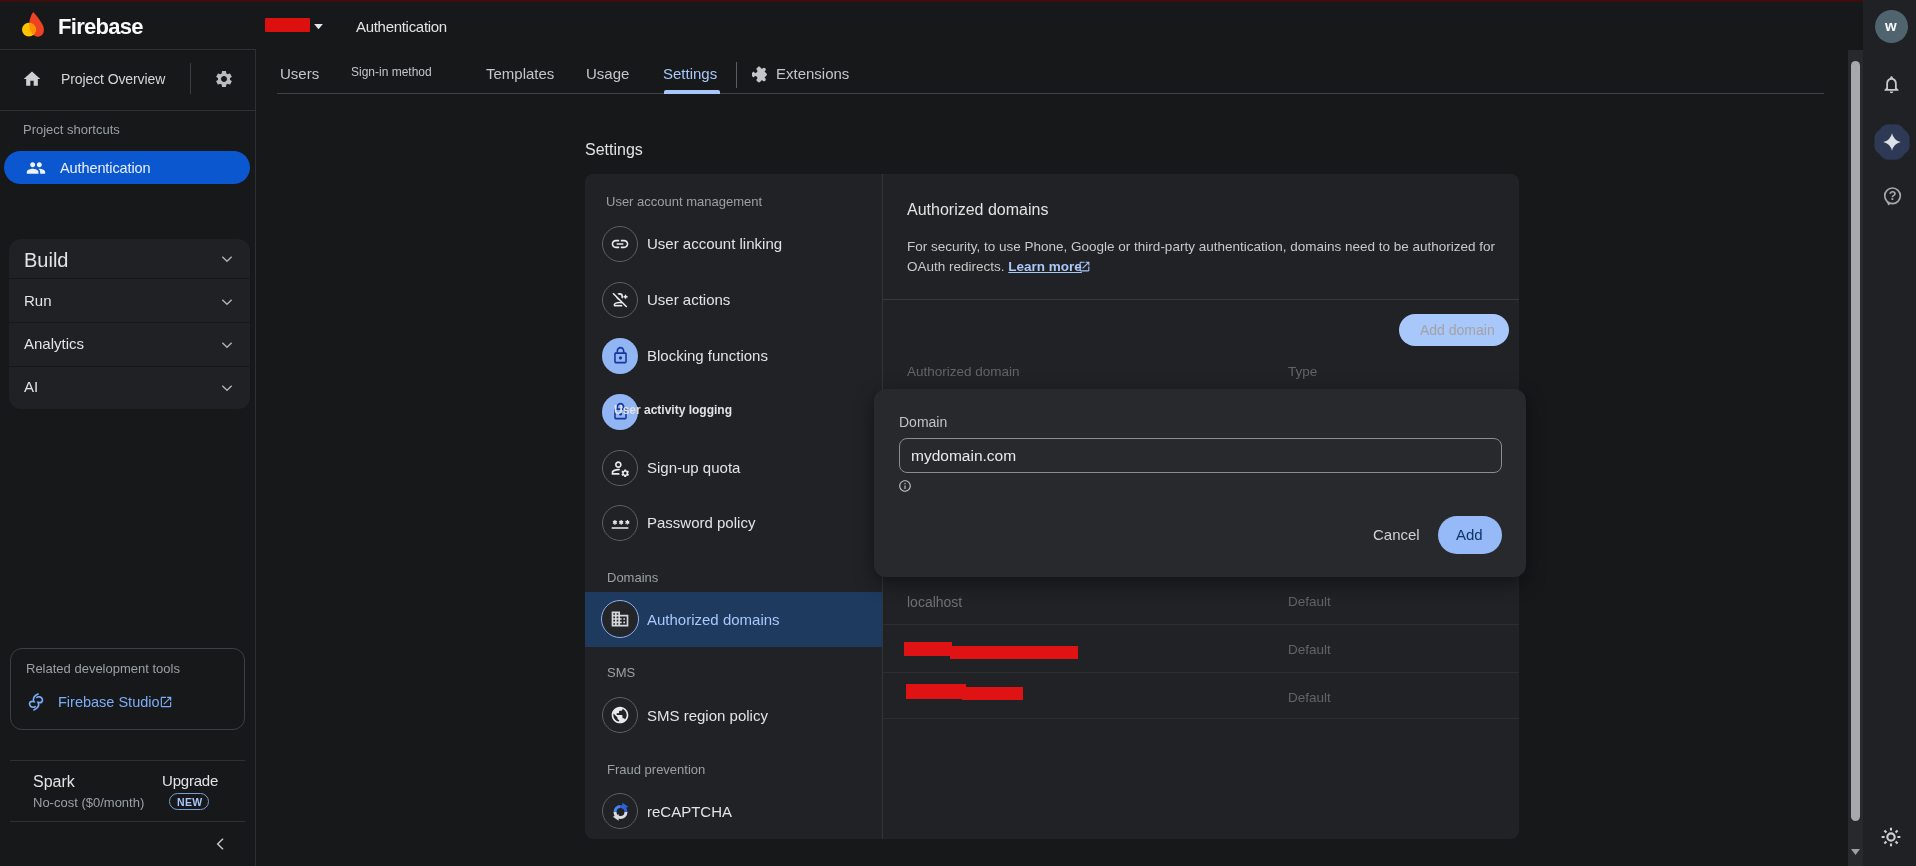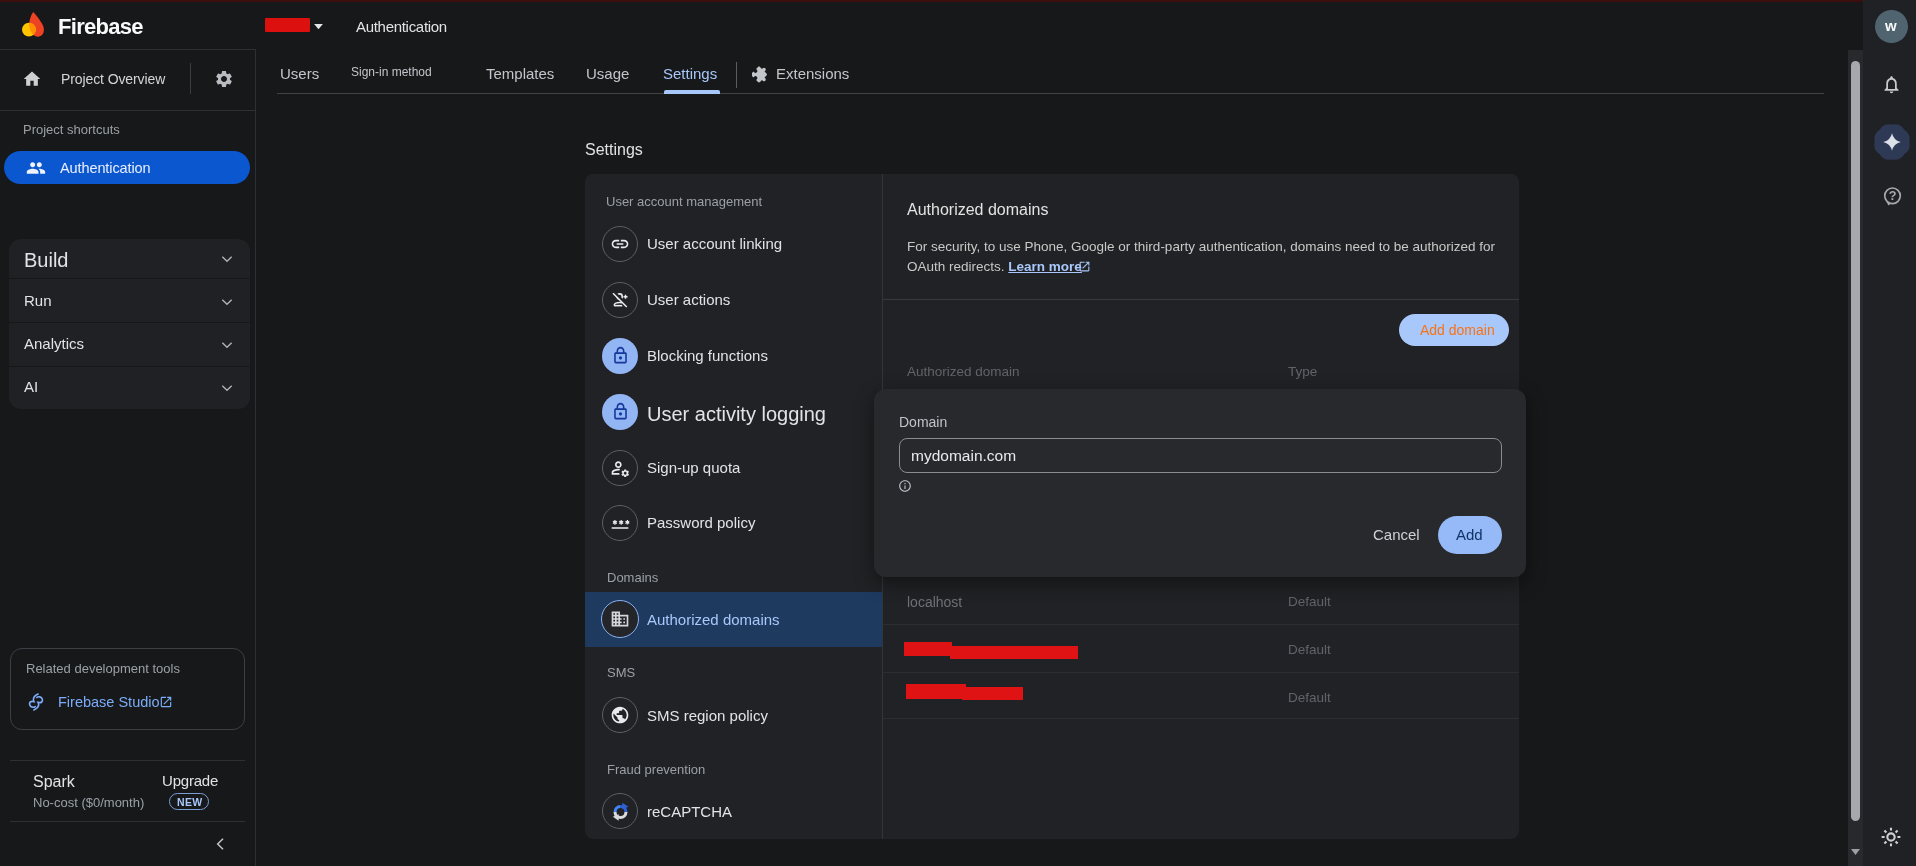--- a/index.html
+++ b/index.html
@@ -148,21 +148,21 @@
   <div class="abs" style="left:602px;top:338px;width:36px;height:36px;border-radius:50%;background:#92b5f4;"></div>
   <svg class="abs" style="left:611px;top:346px;" width="19" height="19" viewBox="0 0 24 24">
       <path d="M18 8h-1V6c0-2.76-2.24-5-5-5S7 3.24 7 6v2H6c-1.1 0-2 .9-2 2v10c0 1.1.9 2 2 2h12c1.1 0 2-.9 2-2V10c0-1.1-.9-2-2-2zM9 6c0-1.66 1.34-3 3-3s3 1.34 3 3v2H9V6zm9 14H6V10h12v10zm-6-3c1.1 0 2-.9 2-2s-.9-2-2-2-2 .9-2 2 .9 2 2 2z" fill="#15399b"></path>
     </svg>
   <div class="t" style="left:647px;top:347px;font-size:15px;font-weight:500;color:#e1e3e6;">Blocking functions</div>
 
   <div class="abs" style="left:602px;top:394px;width:36px;height:36px;border-radius:50%;background:#92b5f4;"></div>
   <svg class="abs" style="left:611px;top:402px;" width="19" height="19" viewBox="0 0 24 24">
       <path d="M18 8h-1V6c0-2.76-2.24-5-5-5S7 3.24 7 6v2H6c-1.1 0-2 .9-2 2v10c0 1.1.9 2 2 2h12c1.1 0 2-.9 2-2V10c0-1.1-.9-2-2-2zM9 6c0-1.66 1.34-3 3-3s3 1.34 3 3v2H9V6zm9 14H6V10h12v10zm-6-3c1.1 0 2-.9 2-2s-.9-2-2-2-2 .9-2 2 .9 2 2 2z" fill="#15399b"></path>
     </svg>
-  <div class="t" style="left:647px;top:403px;font-size:20px;font-weight:400;color:#e1e3e6;">User activity logging</div>
+  <div class="t" style="left:614px;top:403px;font-size:12px;font-weight:700;color:#e1e3e6;">User activity logging</div>
 
   <div class="abs" style="left:602px;top:450px;width:36px;height:36px;border:1px solid #5c6064;border-radius:50%;"></div>
   <svg class="abs" style="left:610px;top:458px;" width="20" height="20" viewBox="0 0 24 24">
       <path d="M10 12c2.21 0 4-1.79 4-4s-1.79-4-4-4-4 1.79-4 4 1.79 4 4 4zm0-6c1.1 0 2 .9 2 2s-.9 2-2 2-2-.9-2-2 .9-2 2-2zm0 7c-2.67 0-8 1.34-8 4v3h9.5c-.2-.63-.3-1.3-.3-2H4v-1c0-.64 3.13-2 6-2 .43 0 .87.04 1.3.1.23-.64.55-1.23.96-1.76C11.47 13.12 10.68 13 10 13z" fill="#e8eaed"></path>
       <g transform="translate(12.5,12.5) scale(0.48)">
         <path d="M19.14 12.94c.04-.3.06-.61.06-.94s-.02-.64-.07-.94l2.03-1.58c.18-.14.23-.41.12-.61l-1.92-3.32c-.12-.22-.37-.29-.59-.22l-2.39.96c-.5-.38-1.03-.7-1.62-.94l-.36-2.54c-.04-.24-.24-.41-.48-.41h-3.84c-.24 0-.43.17-.47.41l-.36 2.54c-.59.24-1.13.57-1.62.94l-2.39-.96c-.22-.08-.47 0-.59.22L2.74 8.87c-.12.21-.08.47.12.61l2.03 1.58c-.05.3-.09.63-.09.94s.02.64.07.94l-2.03 1.58c-.18.14-.23.41-.12.61l1.92 3.32c.12.22.37.29.59.22l2.39-.96c.5.38 1.03.7 1.62.94l.36 2.54c.05.24.24.41.48.41h3.84c.24 0 .44-.17.47-.41l.36-2.54c.59-.24 1.13-.56 1.62-.94l2.39.96c.22.08.47 0 .59-.22l1.92-3.32c.12-.22.07-.47-.12-.61l-2.01-1.58zM12 15.6c-1.98 0-3.6-1.62-3.6-3.6s1.62-3.6 3.6-3.6 3.6 1.62 3.6 3.6-1.62 3.6-3.6 3.6z" fill="#e8eaed"></path>
       </g>
     </svg>
   <div class="t" style="left:647px;top:459px;font-size:15px;font-weight:500;color:#e1e3e6;">Sign-up quota</div>
 
@@ -198,21 +198,21 @@
 
   <div class="t" style="left:907px;top:201px;font-size:16px;font-weight:500;color:#e3e3e3;">Authorized domains</div>
   <div class="t" style="left:907px;top:239px;font-size:13.5px;color:#c6c9c7;">For security, to use Phone, Google or third-party authentication, domains need to be authorized for</div>
   <div class="t" style="left:907px;top:259px;font-size:13.5px;color:#c6c9c7;">OAuth redirects. <span style="color:#a8c7fa;text-decoration:underline;font-weight:bold;">Learn more</span></div>
   <svg class="abs" style="left:1078px;top:260px;" width="13" height="13" viewBox="0 0 24 24">
       <path d="M19 19H5V5h7V3H5c-1.11 0-2 .9-2 2v14c0 1.1.89 2 2 2h14c1.1 0 2-.9 2-2v-7h-2v7zM14 3v2h3.59l-9.83 9.83 1.41 1.41L19 6.41V10h2V3h-7z" fill="#a8c7fa"></path>
     </svg>
   <div class="abs" style="left:883px;top:299px;width:636px;height:1px;background:#37393d;"></div>
 
   <div class="abs" style="left:1399px;top:314px;width:110px;height:32px;border-radius:16px;background:#a8c7fa;"></div>
-  <div class="t" style="left:1420px;top:322px;font-size:14px;font-weight:500;color:#f97316;">Add domain</div>
+  <div class="t" style="left:1420px;top:322px;font-size:14px;font-weight:500;color:#a3a3a3;">Add domain</div>
 
   <div class="t" style="left:907px;top:364px;font-size:13.5px;font-weight:500;color:#606468;">Authorized domain</div>
   <div class="t" style="left:1288px;top:364px;font-size:13.5px;font-weight:500;color:#606468;">Type</div>
 
   <div class="t" style="left:907px;top:594px;font-size:14px;color:#6e7276;">localhost</div>
   <div class="t" style="left:1288px;top:594px;font-size:13.5px;color:#60646a;">Default</div>
   <div class="abs" style="left:883px;top:624px;width:636px;height:1px;background:#2b2d31;"></div>
   <div class="abs" style="left:904px;top:642px;width:48px;height:14px;background:#df1313;"></div>
   <div class="abs" style="left:950px;top:646px;width:128px;height:13px;background:#df1313;"></div>
   <div class="t" style="left:1288px;top:642px;font-size:13.5px;color:#60646a;">Default</div>

